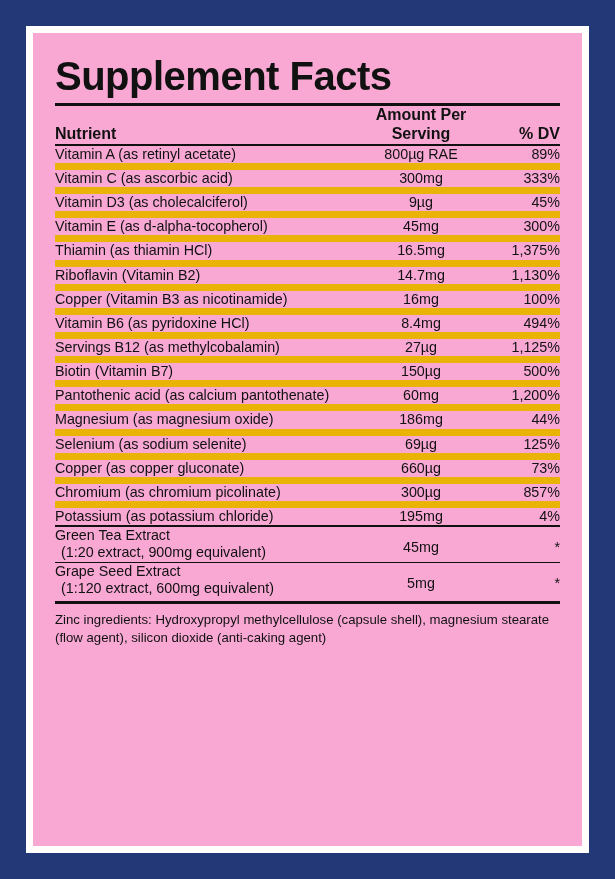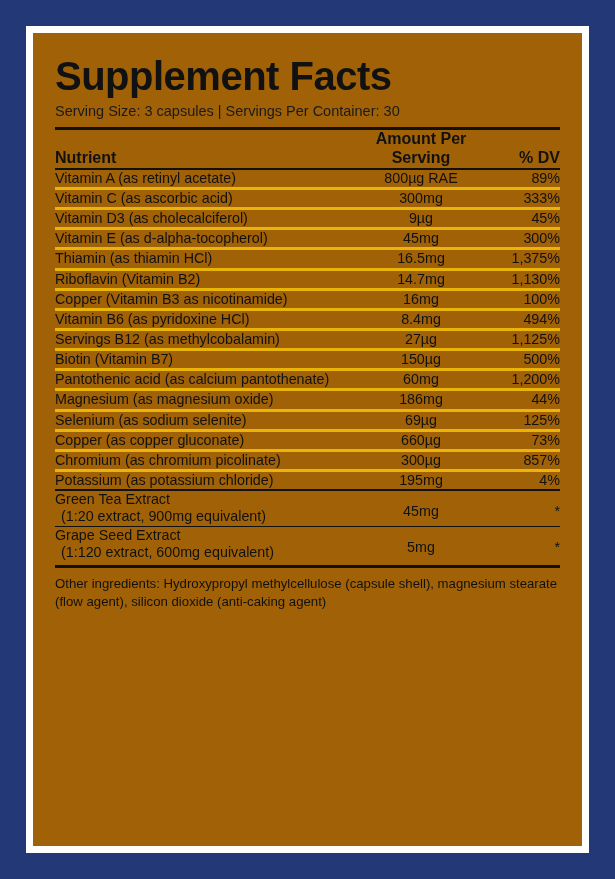--- a/index.html
+++ b/index.html
@@ -46,21 +46,21 @@
     width: 615px;
     height: 26px;
     background: #233876;
   }
   .panel {
     position: absolute;
     left: 33px;
     top: 33px;
     width: 549px;
     height: 813px;
-    background: #a16207;
+    background: #f9a8d4;
     box-sizing: border-box;
     padding: 16px 22px 10px 22px;
   }
   .title {
     font-size: 40px;
     font-weight: bold;
     letter-spacing: -0.5px;
     color: #111111;
     line-height: 1.05;
     margin: 6px 0 6px 0;
@@ -100,21 +100,21 @@
     line-height: 1.18;
     font-weight: bold;
   }
   .hdr-name { vertical-align: bottom; }
   .hdr-amt  { text-align: center; line-height: 1.18; }
   .hdr-dv   { vertical-align: bottom; }
 
   .nut-row td {
     padding-top: 2.5px;
     padding-bottom: 2.5px;
-    border-top: 3px solid #eab308;
+    border-top: 7px solid #eab308;
     line-height: 1.2;
   }
   .nut-row:first-child td { border-top: none; }
 
   .blend-row td {
     padding-top: 4px;
     padding-bottom: 4px;
     border-top: 1px solid #111111;
     line-height: 1.2;
   }
@@ -135,21 +135,20 @@
 <body>
 
 <div class="label-outer">
   <div class="band-top"></div>
   <div class="band band-left"></div>
   <div class="band band-right"></div>
   <div class="band-bottom"></div>
 
   <div class="panel">
     <div class="title">Supplement Facts</div>
-    <div class="serving-line">Serving Size: 3 capsules  |  Servings Per Container: 30</div>
 
     <div class="rule-thick"></div>
 
     <table class="facts">
       <tbody>
           <tr class="hdr-row">
         <td class="col-name hdr-name">Nutrient</td>
         <td class="col-amt hdr-amt">
           <span>Amount Per</span><br>
           <span>Serving</span>
@@ -266,17 +265,17 @@
         <td class="col-amt blend-amt">5mg</td>
         <td class="col-dv blend-dv">*</td>
       </tr>
     </tbody>
       </table>
 
     <div class="spacer-top"></div>
     <div class="rule-thick"></div>
 
     <div class="other">
-      <span class="lbl">Other ingredients:</span>
+      <span class="lbl">Zinc ingredients:</span>
       <span>Hydroxypropyl methylcellulose (capsule shell), magnesium stearate (flow agent), silicon dioxide (anti-caking agent)</span>
     </div>
   </div>
 </div>
 
 </body></html>

